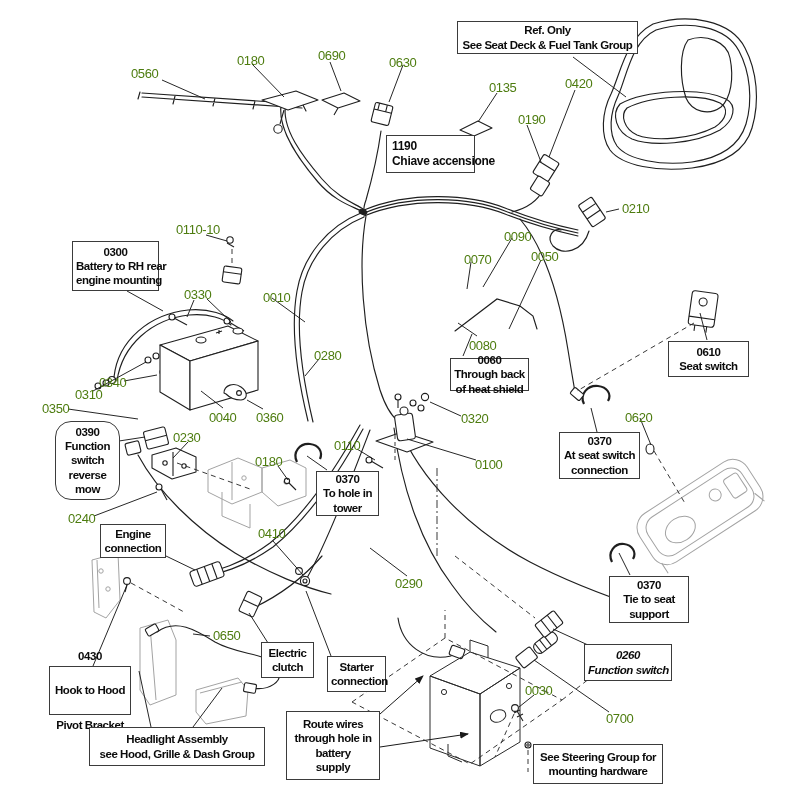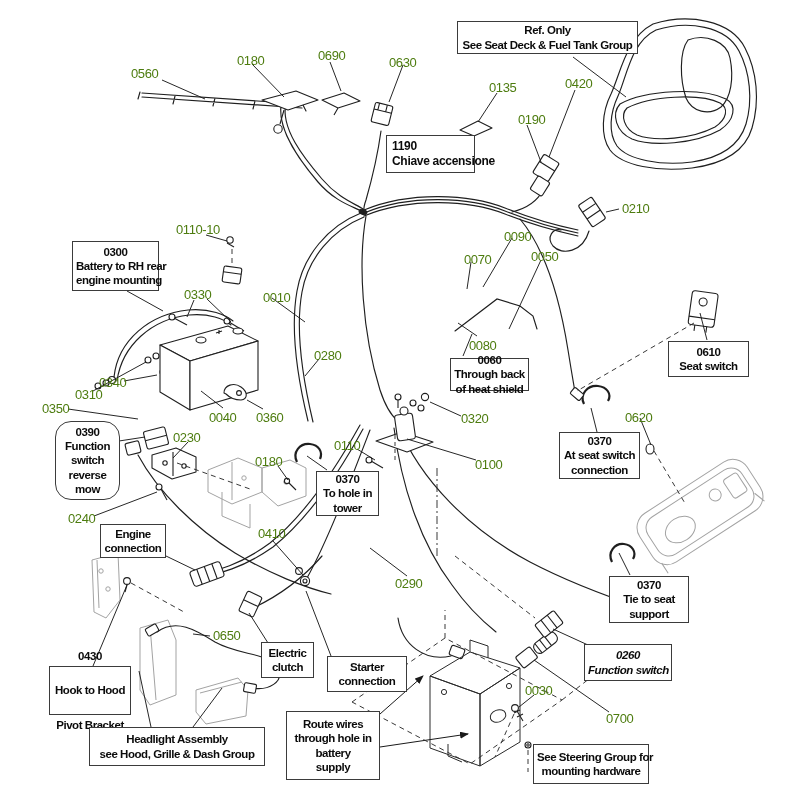--- a/index.html
+++ b/index.html
@@ -390,21 +390,21 @@
       </div>
       <div class="cbox" style="left: 609px; top: 576px; width: 80px; height: 47px;">
         <div>0370</div>
         <div>Tie to seat</div>
         <div>support</div>
       </div>
       <div class="cbox" style="left: 261px; top: 642px; width: 53px; height: 36px;">
         <div>Electric</div>
         <div>clutch</div>
       </div>
-      <div class="cbox" style="left: 327px; top: 656px; width: 80px; height: 36px;">
+      <div class="cbox" style="left: 327px; top: 656px; width: 59px; height: 36px;">
         <div>Starter</div>
         <div>connection</div>
       </div>
       <div class="cbox" style="left: 584px; top: 644px; width: 88px; height: 37px; font-style: italic;">
         <div>0260</div>
         <div>Function switch</div>
       </div>
       <div class="cbox" style="left: 49px; top: 666px; width: 82px; height: 49px; gap: 20px;">
         <div>0430</div>
         <div>Hook to Hood</div>
@@ -413,19 +413,19 @@
       <div class="cbox" style="left: 89px; top: 727px; width: 176px; height: 39px;">
         <div>Headlight Assembly</div>
         <div>see Hood, Grille &amp; Dash Group</div>
       </div>
       <div class="cbox" style="left: 286px; top: 711px; width: 94px; height: 69px;">
         <div>Route wires</div>
         <div>through hole in</div>
         <div>battery</div>
         <div>supply</div>
       </div>
-      <div class="cbox" style="left: 533px; top: 744px; width: 116px; height: 40px;">
+      <div class="cbox" style="left: 533px; top: 744px; width: 130px; height: 40px;">
         <div>See Steering Group for</div>
         <div>mounting hardware</div>
       </div>
     </div>
 
 </div>
 
 </body></html>

